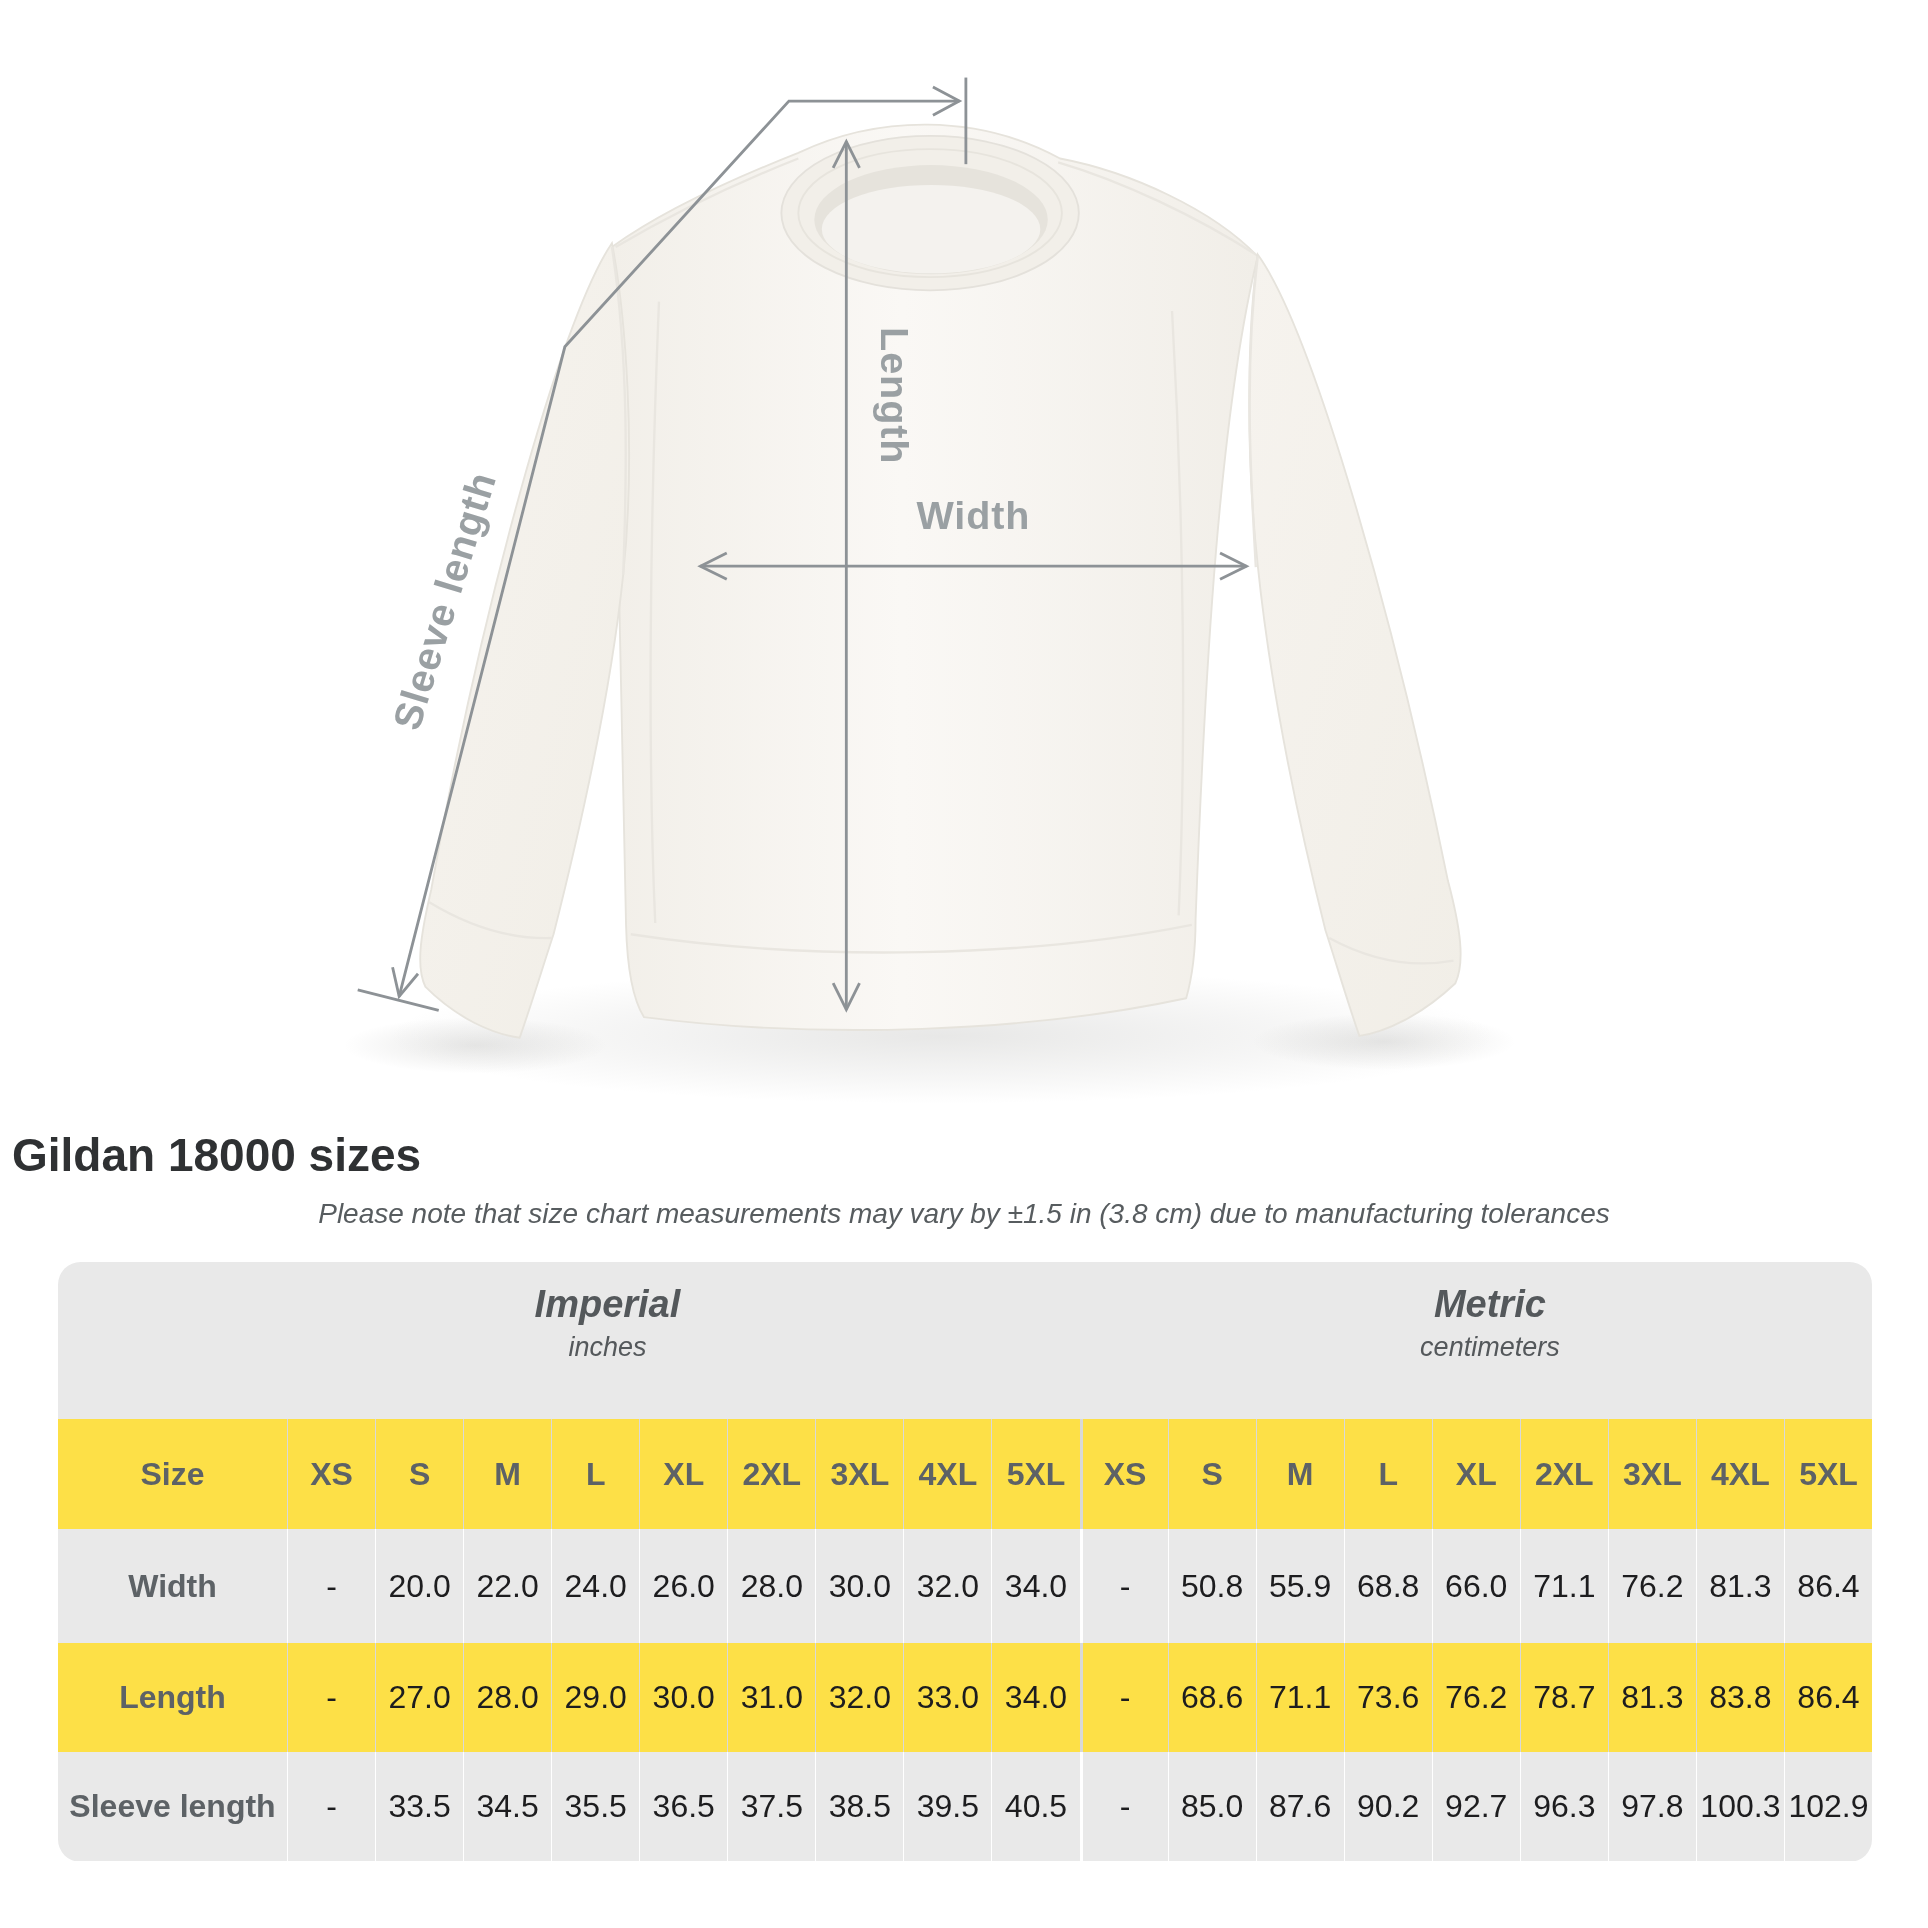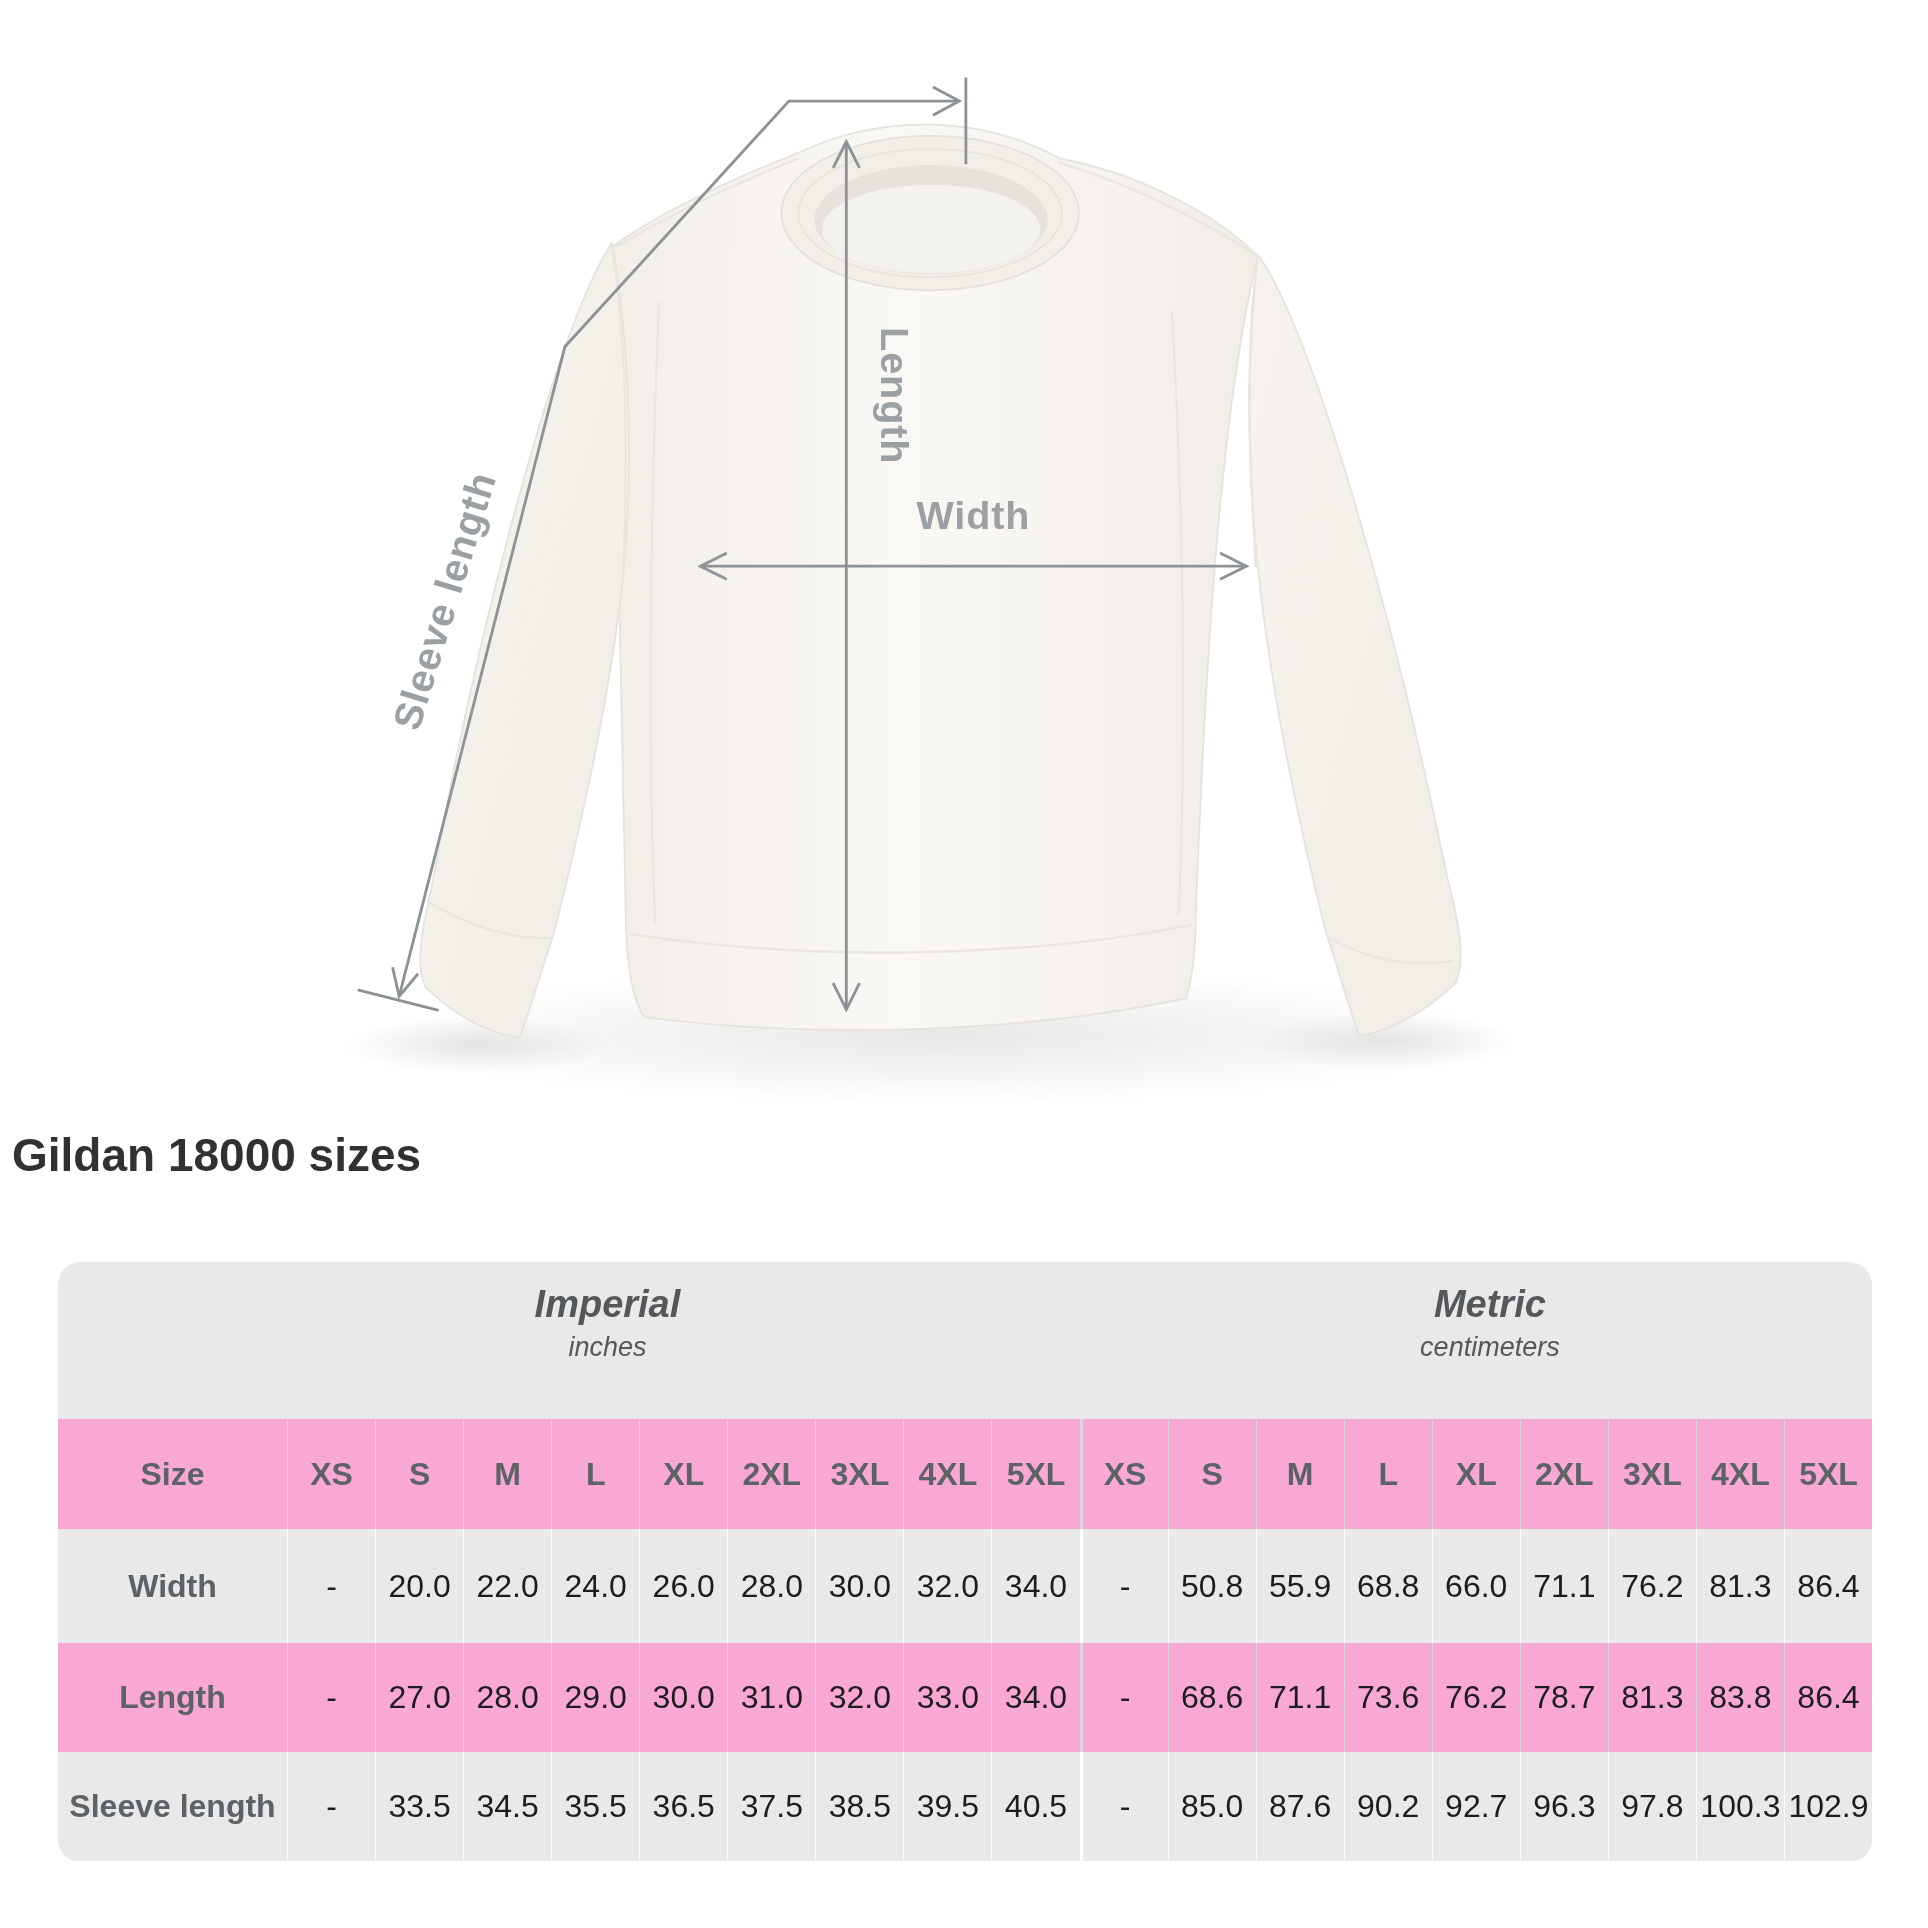--- a/index.html
+++ b/index.html
@@ -26,21 +26,21 @@
   .unit-group.imperial{left:29.7%;}
   .unit-group.metric{left:77.4%;}
   .unit-name{font-size:38px;font-weight:bold;font-style:italic;}
   .unit-sub{font-size:27px;font-style:italic;margin-top:6px;}
 
   #size-grid{position:absolute;left:0;top:157px;width:1814px;height:443px;display:grid;
     grid-template-columns:229px repeat(18,1fr);
     grid-template-rows:110px 114px 109px 109px;}
   .c{display:flex;align-items:center;justify-content:center;font-size:32px;
      border-left:1.9px solid transparent;}
-  .c.row-w{background:#f9a8d4;border-left-color:#d9d9d9;}
+  .c.row-w{background:#fde047;border-left-color:#d9d9d9;}
   .c.row-g{background:#e9e9e9;border-left-color:#ffffff;}
   .c.first{border-left:none;}
   .c.mstart{border-left-width:3.8px;}
   .c.hd{color:#5d6266;font-weight:bold;}
   .c.val{color:#1d1d1f;}
 </style>
 </head>
 <body>
 
 <div id="canvas">
@@ -129,20 +129,21 @@
       <polyline class="meas" points="772,587 744,601 772,615"></polyline>
       <polyline class="meas" points="1296,587 1324,601 1296,615"></polyline>
     </g>
 
     <text class="meas-label" text-anchor="middle" transform="translate(936,420) rotate(90)">Length</text>
     <text class="meas-label" text-anchor="middle" x="1034" y="562">Width</text>
     <text class="meas-label" text-anchor="middle" transform="translate(486,642) rotate(-73)">Sleeve length</text>
   </svg>
 
   <div id="page-title">Gildan 18000 sizes</div>
+  <div id="page-subtitle">Please note that size chart measurements may vary by ±1.5 in (3.8 cm) due to manufacturing tolerances</div>
 
   <div id="size-table">
     <div id="unit-header">
       <div class="unit-group imperial">
         <div class="unit-name">Imperial</div>
         <div class="unit-sub">inches</div>
       </div>
       <div class="unit-group metric">
         <div class="unit-name">Metric</div>
         <div class="unit-sub">centimeters</div>

